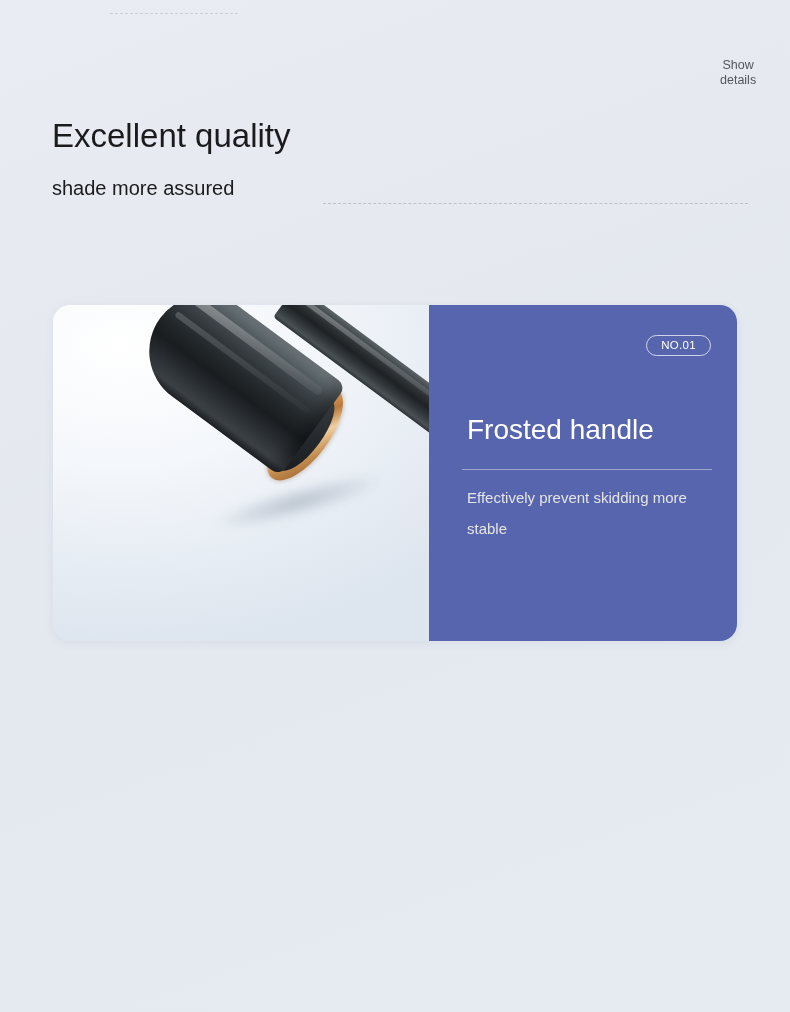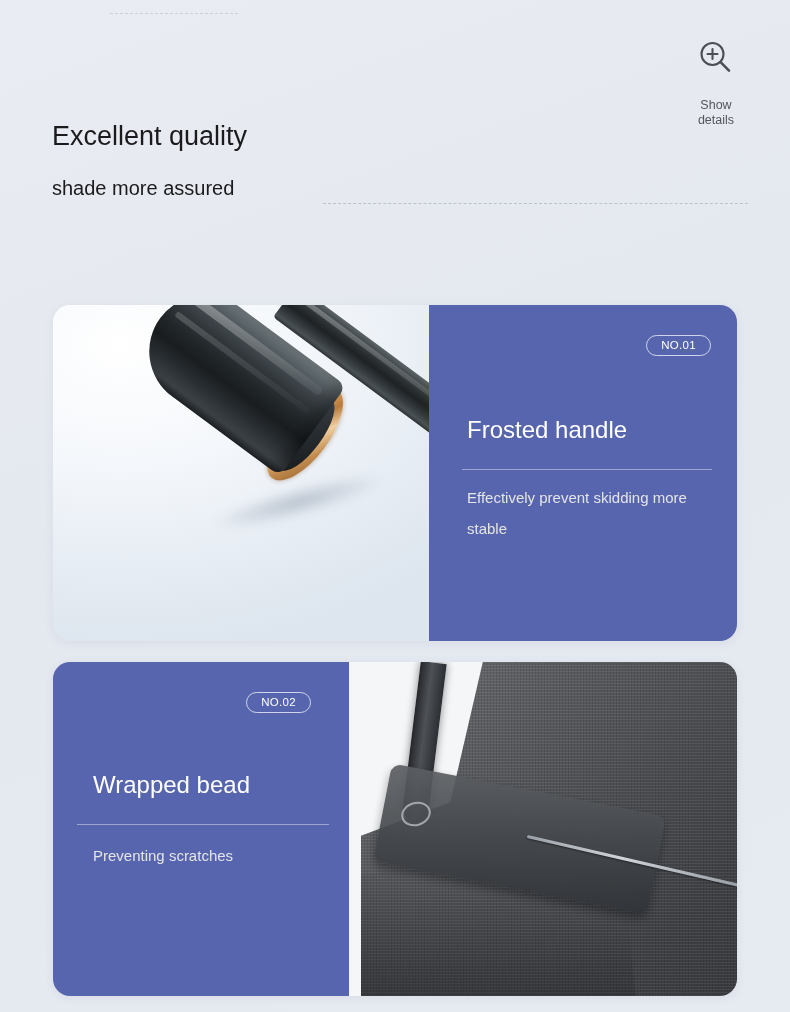--- a/index.html
+++ b/index.html
@@ -56,21 +56,21 @@
     line-height: 52px;
     letter-spacing: -0.4px;
     color: #18181a;
     font-weight: 400;
     white-space: nowrap;
   }
   .sub1 {
     position: absolute;
     left: 52px;
     top: 118px;
-    font-size: 27px;
+    font-size: 33px;
     line-height: 36px;
     color: #1b1b1d;
     font-weight: 400;
     white-space: nowrap;
   }
   .sub2 {
     position: absolute;
     left: 52px;
     top: 170px;
     font-size: 20px;
@@ -80,22 +80,22 @@
     white-space: nowrap;
   }
 
   
   .zoom-tool {
     position: absolute;
     right: 38px;
     top: 38px;
     width: 72px;
     display: flex;
-    flex-direction: column;
-    align-items: center;
+    align-items: flex-start;
+    gap: 40px;
   }
   .zoom-icon {
     width: 40px;
     height: 40px;
     display: block;
     cursor: pointer;
   }
   .zoom-label {
     margin-top: 20px;
     font-size: 12.5px;
@@ -156,21 +156,21 @@
     line-height: 1;
     background: transparent;
     white-space: nowrap;
   }
   #card-1 .badge { right: 26px; }
   #card-2 .badge { right: 38px; }
 
   .panel-title {
     position: absolute;
     color: #ffffff;
-    font-size: 24px;
+    font-size: 28px;
     line-height: 34px;
     font-weight: 400;
     white-space: nowrap;
   }
   #card-1 .panel-title { left: 38px; top: 108px; }
   #card-2 .panel-title { left: 40px; top: 106px; }
 
   .panel-rule {
     position: absolute;
     height: 0;
@@ -393,34 +393,14 @@
       </div>
     </div>
     <div class="panel-text">
       <div class="badge">NO.01</div>
       <div class="panel-title">Frosted handle</div>
       <div class="panel-rule"></div>
       <div class="panel-desc">Effectively prevent skidding more stable</div>
     </div>
   </div>
 
-  <div class="card" id="card-2">
-    <div class="panel-text">
-      <div class="badge">NO.02</div>
-      <div class="panel-title">Wrapped bead</div>
-      <div class="panel-rule"></div>
-      <div class="panel-desc">Preventing scratches</div>
-    </div>
-    <div class="panel-photo">
-      <div class="photo-fabric">
-        <div class="fabric-body">
-          <div class="fabric-weave"></div>
-          <div class="fabric-dark"></div>
-        </div>
-        <div class="fabric-seam"></div>
-        <div class="fabric-fold"></div>
-        <div class="fabric-ring"></div>
-        <div class="fabric-rib"></div>
-      </div>
-    </div>
-  </div>
 
 </div>
 
 </body></html>

